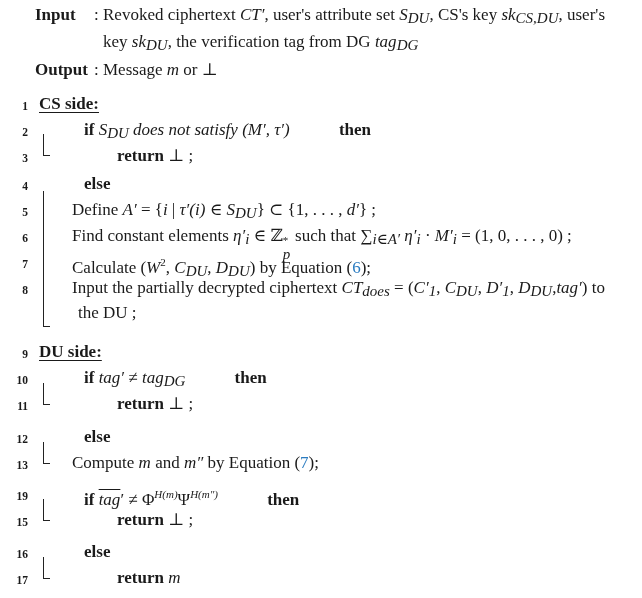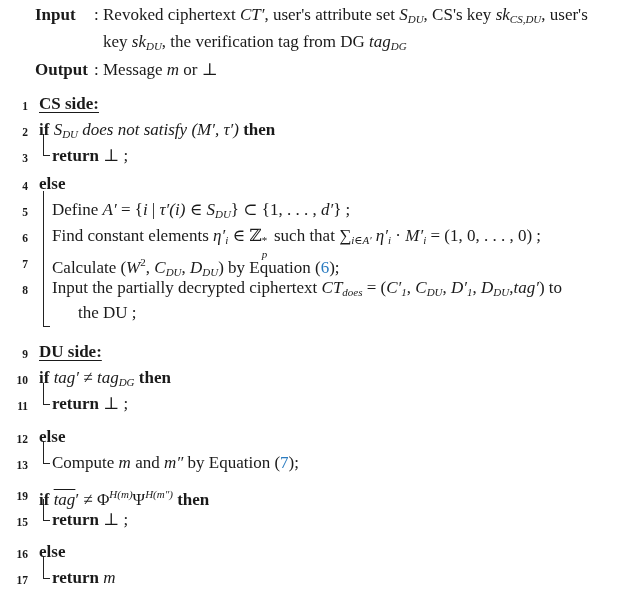--- a/index.html
+++ b/index.html
@@ -4,24 +4,24 @@
 <style>
   html, body { margin: 0; padding: 0; background: #ffffff; }
   body {
     width: 642px; height: 598px; overflow: hidden; position: relative;
     font-family: "Liberation Serif", "DejaVu Serif", serif;
     font-size: 17px; color: #1a1a1a;
   }
   .row { position: absolute; left: 0; white-space: nowrap; line-height: 22px; }
   .ln { position: absolute; width: 28px; text-align: right; font-size: 11.5px; font-weight: bold; top: 2px; }
   .code { position: absolute; left: 39px; }
-  .code.in1 { left: 52px; }
-  b { font-weight: bold; }
+  .code.in1 { left: 72px; }
+  b { font-weight: bold; margin-left: 45px; }
   i { font-style: italic; }
-  sub { font-size: 11px; vertical-align: -3px; font-style: italic; }
+  sub { font-size: 15px; vertical-align: -3px; font-style: italic; }
   sup { font-size: 11px; vertical-align: 7px; }
   .u { text-decoration: underline; text-underline-offset: 3px; font-weight: bold; }
   .ref { color: #2a7bc0; }
   .vbar { position: absolute; border-left: 1.2px solid #222; }
   .hbar { position: absolute; border-top: 1.2px solid #222; width: 7px; }
   .io-label { position: absolute; left: 35px; font-weight: bold; }
   .io-colon { position: absolute; left: 94px; }
   .io-text { position: absolute; left: 103px; }
   .overline { text-decoration: overline; }
 </style>

